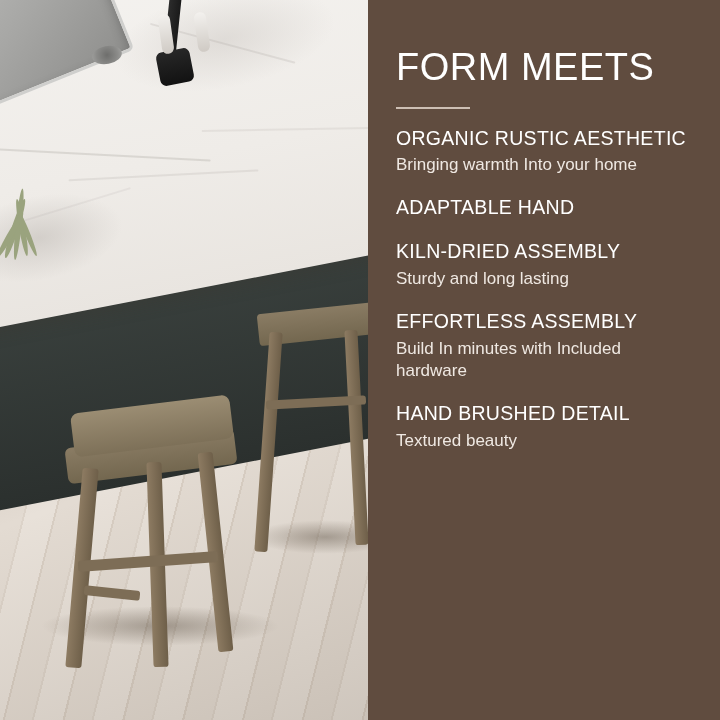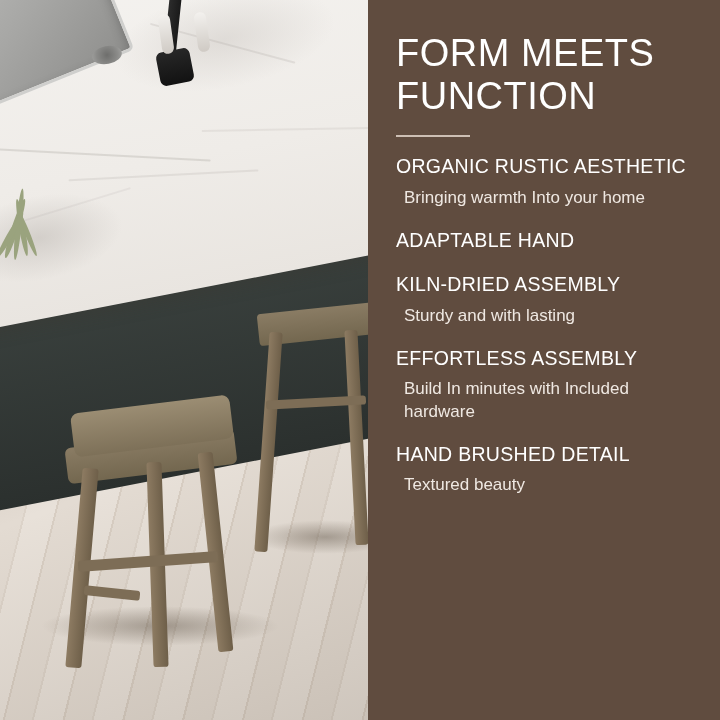--- a/index.html
+++ b/index.html
@@ -182,21 +182,21 @@
     border-radius: 50%;
   }
 
   
   .panel {
     width: 352px;
     height: 720px;
     background: #604c3f;
     color: #ffffff;
     box-sizing: border-box;
-    padding: 26px 26px 20px 28px;
+    padding: 40px 26px 20px 28px;
   }
   .headline {
     font-size: 38px;
     line-height: 1.12;
     letter-spacing: 0.5px;
     font-weight: 400;
     margin: 6px 0 0 0;
     color: #ffffff;
   }
   .rule {
@@ -212,21 +212,21 @@
     line-height: 1.22;
     letter-spacing: 0.3px;
     font-weight: 400;
     color: #ffffff;
     margin: 8px 0 4px 0;
   }
   .f-desc {
     font-size: 17px;
     line-height: 1.3;
     color: #efe8e2;
-    margin: 8px;
+    margin: 0;
     font-weight: 300;
   }
 </style>
 </head>
 <body>
 
 <div class="page">
 
   <div class="photo">
     <div class="floor"></div>
@@ -294,37 +294,36 @@
       <div class="leg" style="left:150px; top:462px; width:15px; height:205px; transform:rotate(-2deg);"></div>
       <div class="leg" style="left:208px; top:452px; width:15px; height:200px; transform:rotate(-6deg);"></div>
       <div class="rail" style="left:78px; top:556px; width:140px; height:11px; transform:rotate(-4deg);"></div>
       <div class="rail" style="left:84px; top:588px; width:56px; height:10px; transform:rotate(6deg);"></div>
     </div>
   </div>
 
   <div class="panel">
     <h1 class="headline">
       <span>FORM MEETS</span><br>
-      <span>FUNCTION</span>
     </h1>
 
     <div class="rule"></div>
 
     <div class="feature">
       <p class="f-title">ORGANIC RUSTIC AESTHETIC</p>
       <p class="f-desc">Bringing warmth Into your home</p>
     </div>
 
     <div class="feature">
       <p class="f-title">ADAPTABLE HAND</p>
     </div>
 
     <div class="feature">
       <p class="f-title">KILN-DRIED ASSEMBLY</p>
-      <p class="f-desc">Sturdy and with lasting</p>
+      <p class="f-desc">Sturdy and long lasting</p>
     </div>
 
     <div class="feature">
       <p class="f-title">EFFORTLESS ASSEMBLY</p>
       <p class="f-desc">Build In minutes with Included hardware</p>
     </div>
 
     <div class="feature">
       <p class="f-title">HAND BRUSHED DETAIL</p>
       <p class="f-desc">Textured beauty</p>

